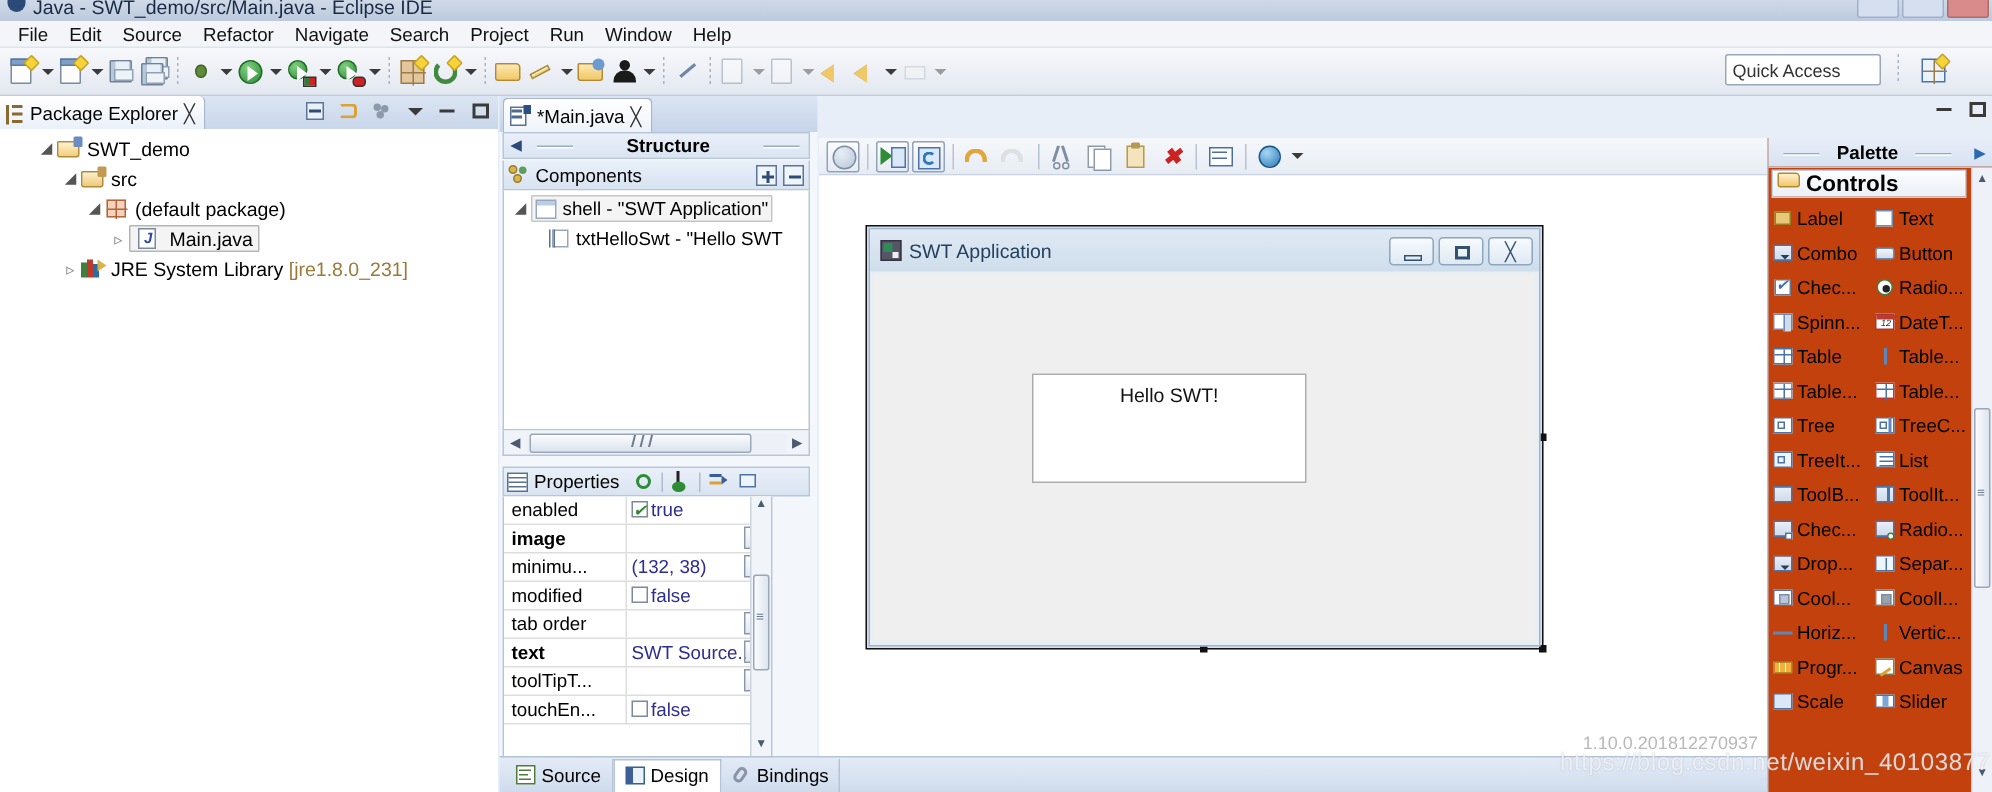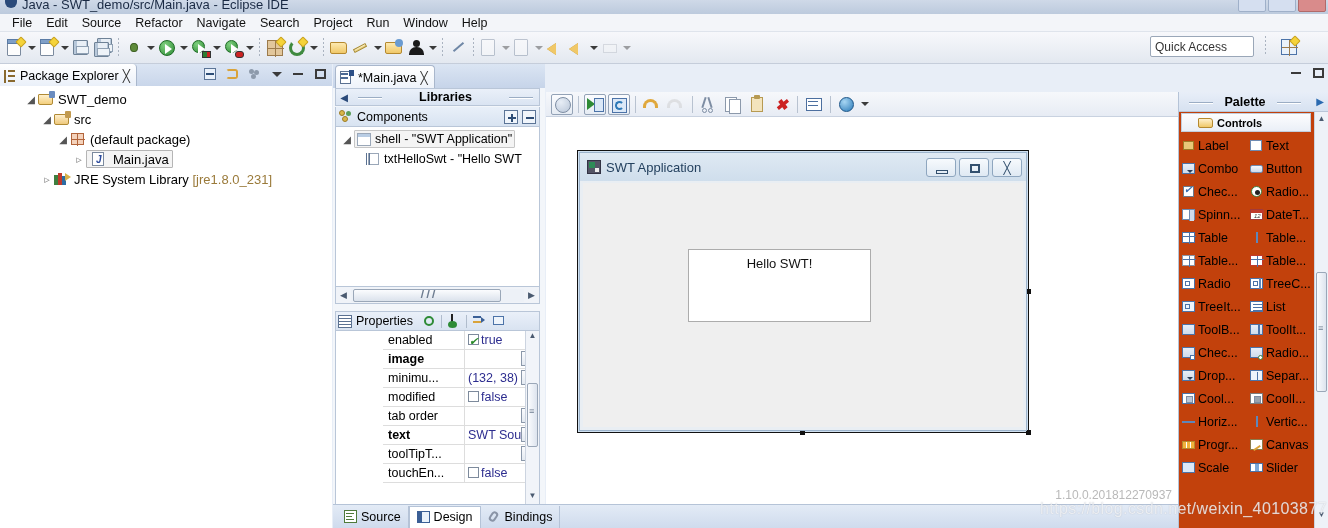--- a/index.html
+++ b/index.html
@@ -238,22 +238,22 @@
   #props-hdr { position:absolute; left:2px; top:247px; width:205px; height:20px;
      background:linear-gradient(to bottom,#eaf0f9,#d9e3f1); border:1px solid #b9c6d8;
      display:flex; align-items:center; padding:0 2px; }
   #props-hdr .lbl { font-size:12.5px; margin-left:4px; margin-right:6px; }
   .propicon{position:relative;width:14px;height:13px;}
   .propicon .f{position:absolute;left:0;top:0;width:14px;height:13px;border:1px solid #5b7191;background:#fff;}
   .propicon .l{position:absolute;left:1px;width:12px;height:1px;background:#5b7191;}
   .ptool { width:16px; height:16px; position:relative; margin:0 2px; }
   .vsep { width:1px; height:13px; background:#b0bccc; margin:0 2px; }
 
-  #props-table { position:absolute; left:2px; top:267px; width:205px; height:174px;
-     border:1px solid #b9c6d8; border-top:none; background:#fff; overflow:hidden;padding-left:47px; }
+  #props-table { position:absolute; left:2px; top:267px; width:180px; height:174px;
+     border:1px solid #b9c6d8; border-top:none; background:#fff; overflow:hidden; }
   .prow { display:flex; height:19px; border-bottom:1px solid #ddd; font-size:12.5px; }
   .pname { width:82px; padding-left:5px; line-height:18px; border-right:1px solid #ddd;
      white-space:nowrap; overflow:hidden; }
   .pname.bold { font-weight:bold; }
   .pval { flex:1; position:relative; line-height:18px; padding-left:3px;
      color:#2d2d8f; white-space:nowrap; overflow:hidden; }
   .pcheck { display:inline-block; width:11px; height:11px; border:1px solid #7d8a9c;
      background:#fff; vertical-align:-1px; margin-right:2px; position:relative; }
   .pcheck.on::after { content:"\2714"; position:absolute; left:0px; top:-3px;
      font-size:11px; color:#2a8a2a; }
@@ -338,21 +338,21 @@
   
   #palette { position:absolute; left:1178px; top:92px; width:150px; height:436px;
      background:#c2410c; border-left:1px solid #b5c3d7; }
   #palette-hdr { position:absolute; left:0; top:0; width:150px; height:20px;
      background:linear-gradient(to bottom,#e8eef8,#d7e2f1); border-bottom:1px solid #b9c6d8;
      display:flex; align-items:center; }
   #palette-hdr .lbl { flex:1; text-align:center; font-weight:bold; font-size:12.5px; position:relative; }
   #palette-hdr .arrow { width:18px; text-align:center; color:#2b6ab0; font-size:10px; }
   #controls-hdr { position:absolute; left:2px; top:21px; width:130px; height:19px;
      background:linear-gradient(to bottom,#fdfdfe,#eaeff7); border:1px solid #c3cedd;
-     display:flex; align-items:center; font-weight:bold; font-size:11px; padding-left:16px; gap:4px; }
+     display:flex; align-items:flex-start; font-weight:bold; font-size:15px; padding-left:3px; gap:4px; }
   .ctlfolder { width:15px; height:12px; position:relative; }
   .ctlfolder .f { position:absolute; left:0; top:1px; width:15px; height:10px;
      background:linear-gradient(#fff0cd,#f0c868); border:1px solid #b5892f; border-radius:1px 3px 2px 2px; }
 
   #palette-grid { position:absolute; left:0; top:42px; width:136px; height:380px;
      display:grid; grid-template-columns:68px 68px; grid-auto-rows:23px; }
   .pal-item { display:flex; align-items:center; font-size:12.5px; padding-left:2px;
      white-space:nowrap; overflow:hidden; }
   .pal-item .pi { width:15px; height:14px; margin-right:2px; position:relative; flex:none; }
   .pi-lbl { position:absolute; left:2px; top:2px; width:11px; height:9px; background:#e8c878; border:1px solid #9c7c27; }
@@ -699,21 +699,21 @@
         </span>
       <span>*Main.java</span>
       <span class="x-close">╳</span>
     </div>
   </div>
 
   <div id="structure-hdr">
     <span class="arrow">◀</span>
     <span class="lbl">
       <i class="hline" style="left:6px"></i>
-      <span>Libraries</span>
+      <span>Structure</span>
       <i class="hline" style="right:6px"></i>
     </span>
   </div>
 
   <div id="components-hdr">
     <span class="compicon">
         <i class="c1"></i>
         <i class="c2"></i>
         <i class="c3"></i>
       </span>
@@ -1047,21 +1047,21 @@
         <span class="pi">
           <i class="pi-tbl" style="border-color:#c0392b"></i>
         </span>
         <span>Table...</span>
       </div>
 
     <div class="pal-item">
         <span class="pi">
           <i class="pi-tree"></i>
         </span>
-        <span>Radio</span>
+        <span>Tree</span>
       </div>
     <div class="pal-item">
         <span class="pi">
           <i class="pi-tree"></i>
           <i class="pi-vline" style="left:10px"></i>
         </span>
         <span>TreeC...</span>
       </div>
 
     <div class="pal-item">

